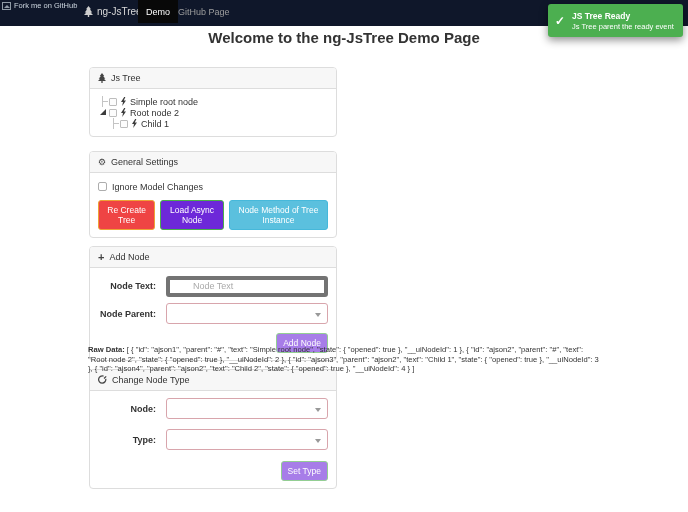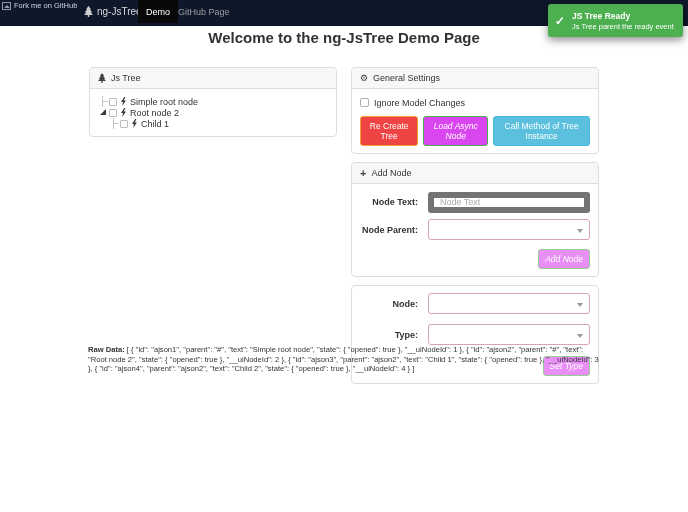--- a/index.html
+++ b/index.html
@@ -30,21 +30,21 @@
     display:flex; align-items:center; padding:0 7px; gap:7px; }
   .toast-check { font-size:12px; font-weight:bold; line-height:1; }
   .toast-title { font-size:8.5px; font-weight:bold; line-height:11px; }
   .toast-msg { font-size:7.5px; line-height:9px; }
 
   
   .page-title { position:absolute; top:29px; left:0; width:688px; text-align:center;
     font-size:15px; font-weight:bold; color:#333; }
 
   
-  .container { position:absolute; left:89px; top:67px; width:510px; display:flex; gap:14px; align-items:flex-start; }
+  .container { position:absolute; left:89px; top:67px; width:510px; display:flex; gap:14px; align-items:flex-start;flex-direction:column; }
   .col { width:248px; display:flex; flex-direction:column; gap:8px; }
 
   .panel { border:1px solid #ddd; border-radius:4px; background:#fff; width:100%; }
   .panel-h { background:#f7f7f7; border-bottom:1px solid #ddd; border-radius:3px 3px 0 0;
     height:21px; padding:0 8px; display:flex; align-items:center; gap:5px; font-size:9px; color:#333; }
   .panel-b { padding:7px 8px; }
   .icon { display:inline-flex; align-items:center; justify-content:center; color:#444; }
   .gear-icon { font-family:"DejaVu Sans", sans-serif; font-size:9px; line-height:1; }
   .plus-icon { font-weight:bold; font-size:11px; line-height:1; }
 
@@ -60,34 +60,34 @@
     border-bottom:6px solid #3c3c3c; border-left:6px solid transparent; }
   .chk { width:8px; height:8px; border:1px solid #bdbdbd; background:#fcfcfc; border-radius:1px;
     margin:0 3px 0 1px; flex:0 0 8px; cursor:pointer; }
   .bolt { width:7px; height:9px; margin-right:3px; display:inline-flex; }
   .tlabel { cursor:pointer; white-space:nowrap; }
 
   
   .btn { display:inline-block; border-radius:3px; color:#fff; font-size:8.5px; padding:4px 6px;
     border:1px solid transparent; cursor:pointer; font-family:"Liberation Sans",sans-serif; }
   .btn-warning { background:#ef4444; border-color:#eea236; }
-  .btn-success { background:#d946ef; border-color:#4cae4c;font-style:italic; }
+  .btn-success { background:#6d28d9; border-color:#4cae4c; }
   .btn-info    { background:#5bc0de; border-color:#46b8da; }
   .btn-disabled { opacity:.6; }
   .btn-row { display:flex; gap:5px; margin-top:8px; }
 
   .chk-row { display:flex; align-items:flex-start; gap:5px; font-size:9px; margin-top:2px; }
   .chk-box { width:9px; height:9px; border:1px solid #adadad; background:#fff; border-radius:2px; cursor:pointer; }
 
   
   .frow { display:flex; margin-bottom:6px; }
   .flabel { width:58px; flex:0 0 58px; text-align:right; font-weight:bold; font-size:9px;
     color:#333; padding-top:6px; margin-right:10px; }
   .fctl { flex:1; }
-  .txt-input { width:100%; height:21px; border:6px solid #737373; border-radius:3px; padding:0 6px;
+  .txt-input { width:100%; height:21px; border:4px solid #737373; border-radius:3px; padding:0 23px;
     font-size:9px; color:#555; outline:none; font-family:"Liberation Sans",sans-serif; }
   .txt-input::placeholder { color:#a9a9a9; }
   .sel { width:100%; height:21px; border:1px solid #d8a5ac; border-radius:3px; background:#fff;
     position:relative; cursor:pointer; }
   .sel::after { content:""; position:absolute; right:6px; top:9px; width:0; height:0;
     border-left:3px solid transparent; border-right:3px solid transparent; border-top:4px solid #999; }
   .submit-row { text-align:right; margin-top:8px; }
   .frow.tall { margin-bottom:10px; }
 
   
@@ -189,21 +189,21 @@
         <span>General Settings</span>
       </div>
       <div class="panel-b">
         <div class="chk-row">
           <span class="chk-box"></span>
           <span>Ignore Model Changes</span>
         </div>
         <div class="btn-row">
           <button class="btn btn-warning">Re Create Tree</button>
           <button class="btn btn-success">Load Async Node</button>
-          <button class="btn btn-info">Call Method of Tree Instance</button>
+          <button class="btn btn-info">Node Method of Tree Instance</button>
         </div>
       </div>
     </div>
 
     <div class="panel">
       <div class="panel-h">
         <span class="icon plus-icon">+</span>
         <span>Add Node</span>
       </div>
       <div class="panel-b">
@@ -219,20 +219,29 @@
             <div class="sel"></div>
           </div>
         </div>
         <div class="submit-row">
           <button class="btn btn-success btn-disabled">Add Node</button>
         </div>
       </div>
     </div>
 
     <div class="panel">
+      <div class="panel-h">
+        <span class="icon">
+          <svg width="9" height="9" viewBox="0 0 10 10">
+            <path d="M8.6 4.2 A4 4 0 1 1 6.2 1.3" fill="none" stroke="#444" stroke-width="1.4"></path>
+            <path d="M6.2 3.4 L8.6 1 L9.6 2 L7.2 4.4 Z" fill="#444"></path>
+          </svg>
+        </span>
+        <span>Change Node Type</span>
+      </div>
       <div class="panel-b">
         <div class="frow tall">
           <label class="flabel">Node:</label>
           <div class="fctl">
             <div class="sel"></div>
           </div>
         </div>
         <div class="frow tall">
           <label class="flabel">Type:</label>
           <div class="fctl">

